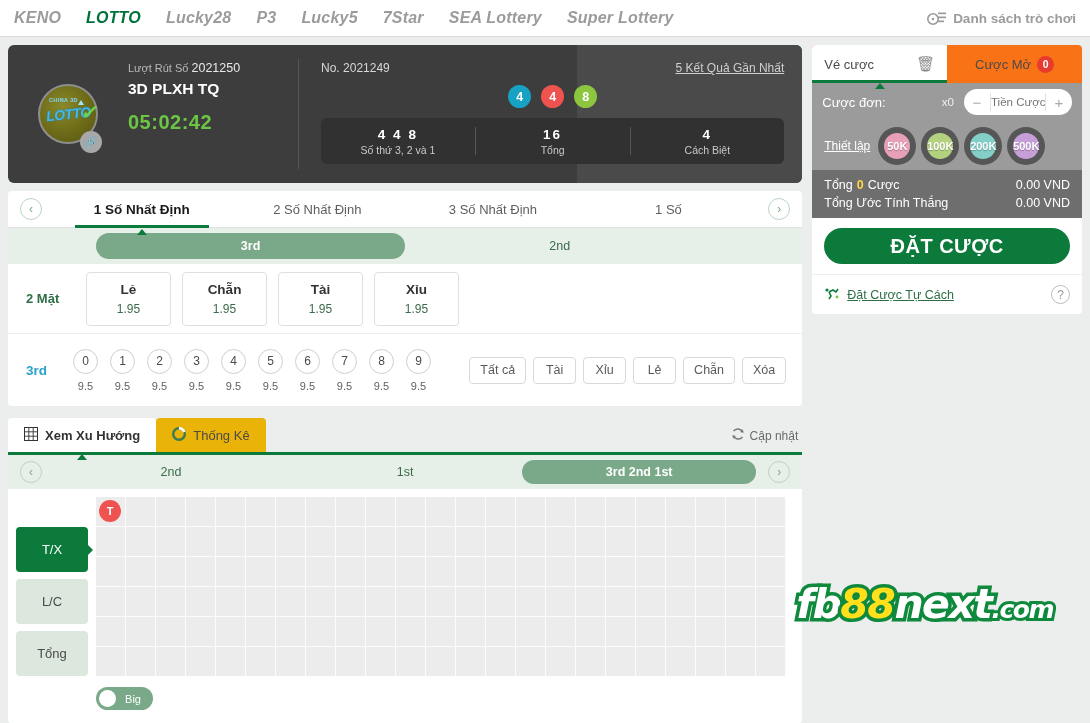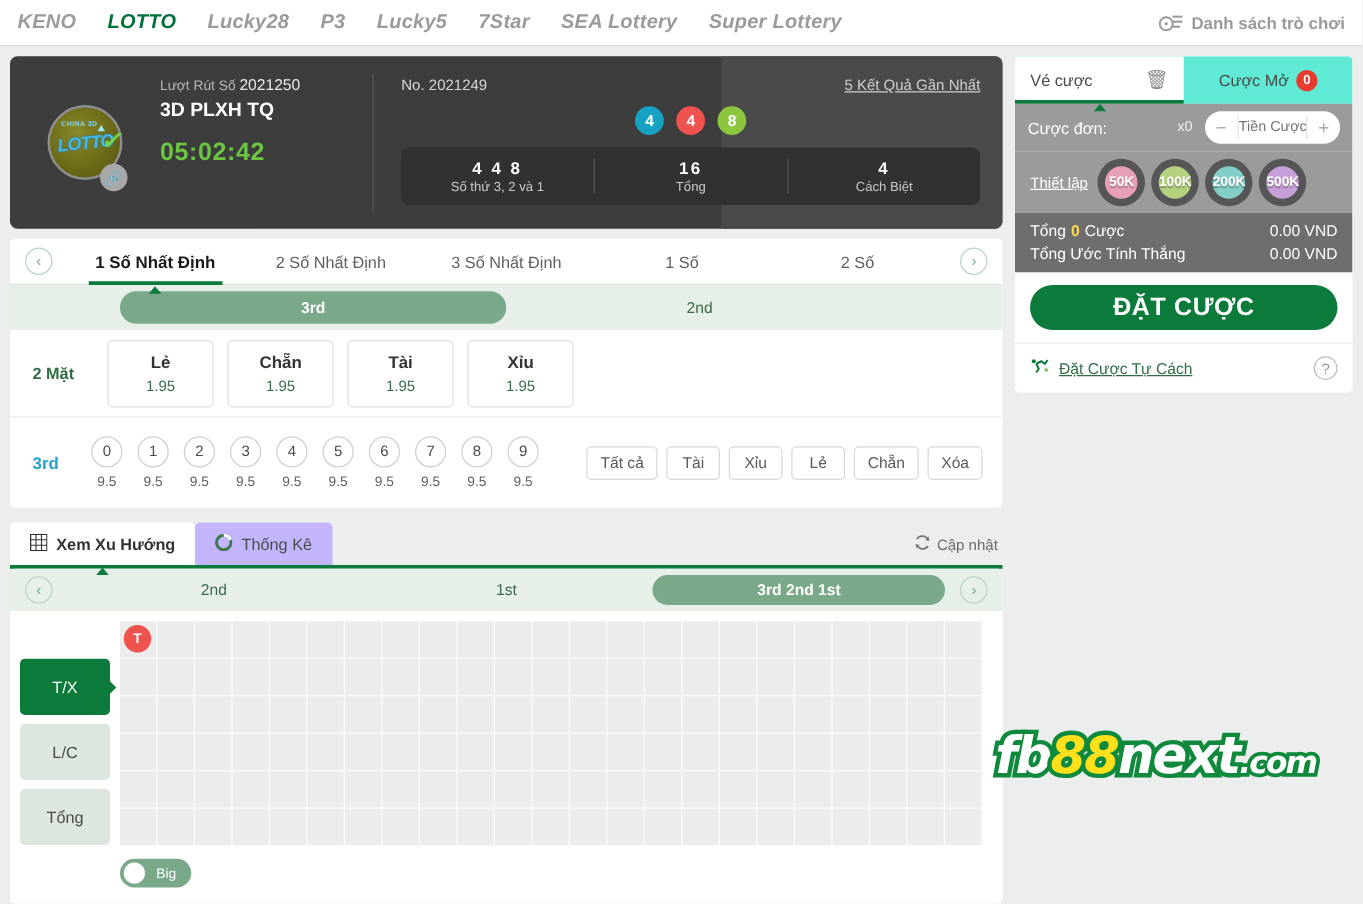--- a/index.html
+++ b/index.html
@@ -183,21 +183,21 @@
 
   
   .trend-panel { background:#fff; border-radius: 4px; flex:1; display:flex; flex-direction:column; overflow:hidden;}
   .trend-tabs { display:flex; align-items:flex-end; height: 38px; background:#eceded; position:relative;}
   .tr-tab {
     height: 34px; padding: 0 16px; display:flex; align-items:center; gap: 7px;
     font-size: 13px; color:#333; cursor:pointer;
     border-radius: 4px 4px 0 0;
   }
   .tr-tab.active { background:#fff; font-weight: bold; position:relative; }
-  .tr-tab.inactive { background:#c4b5fd; color:#4a4a4a; }
+  .tr-tab.inactive { background:#eab308; color:#4a4a4a; }
   .tr-tab.active .caret {
     position:absolute; bottom:-8px; left:50%; margin-left:-5px;
     width:0;height:0;border-left:5px solid transparent;border-right:5px solid transparent;
     border-bottom:6px solid #0b7a3b;
   }
   .refresh {
     margin-left:auto; display:flex; align-items:center; gap:5px;
     font-size: 12px; color:#6a6a6a; cursor:pointer; padding-bottom: 8px; padding-right: 4px; text-align: right;
   }
   .trend-border { height:3px; background:#0b7a3b; }
@@ -240,21 +240,21 @@
   .toggle-row { margin-top: 10px; }
   .toggle {
     width: 57px; height: 23px; border-radius: 12px; background:#7aa98a;
     display:flex; align-items:center; cursor:pointer; padding: 0 3px;
   }
   .toggle .knob { width: 17px; height: 17px; border-radius:50%; background:#fff; }
   .toggle .tl { flex:1; text-align:center; font-size: 11px; color:#fff; }
 
   
   .slip { background:#fff; border-radius: 4px; overflow:hidden; }
-  .slip-tabs { display:flex; height: 38px; background:#5eead4; }
+  .slip-tabs { display:flex; height: 38px; background:#f97316; }
   .slip-tab {
     flex:1; display:flex; align-items:center; padding: 0 12px;
     font-size: 13px; color:#4a4a4a; cursor:pointer; position:relative;
   }
   .slip-tab.active { background:#fff; font-weight:500; }
   .slip-tab.active:after {
     content:''; position:absolute; left:0; right:0; bottom:0; height:3px; background:#0b7a3b;
   }
   .slip-tab.active .caret {
     position:absolute; bottom:-6px; left:50%; margin-left:-5px; z-index: 2;
@@ -436,21 +436,20 @@
         <div class="tabs-row">
           <div class="arrow-btn">‹</div>
           <div class="tab-list">
             <div class="tab-item active">
               <span>1 Số Nhất Định</span>
               <span class="caret"></span>
             </div>
             <div class="tab-item">2 Số Nhất Định</div>
             <div class="tab-item">3 Số Nhất Định</div>
             <div class="tab-item">1 Số</div>
-            <div class="tab-item">2 Số</div>
           </div>
           <div class="arrow-btn">›</div>
         </div>
 
         <div class="subtabs">
           <div class="subtab active">3rd</div>
           <div class="subtab">2nd</div>
         </div>
 
         <div class="row2mat">

